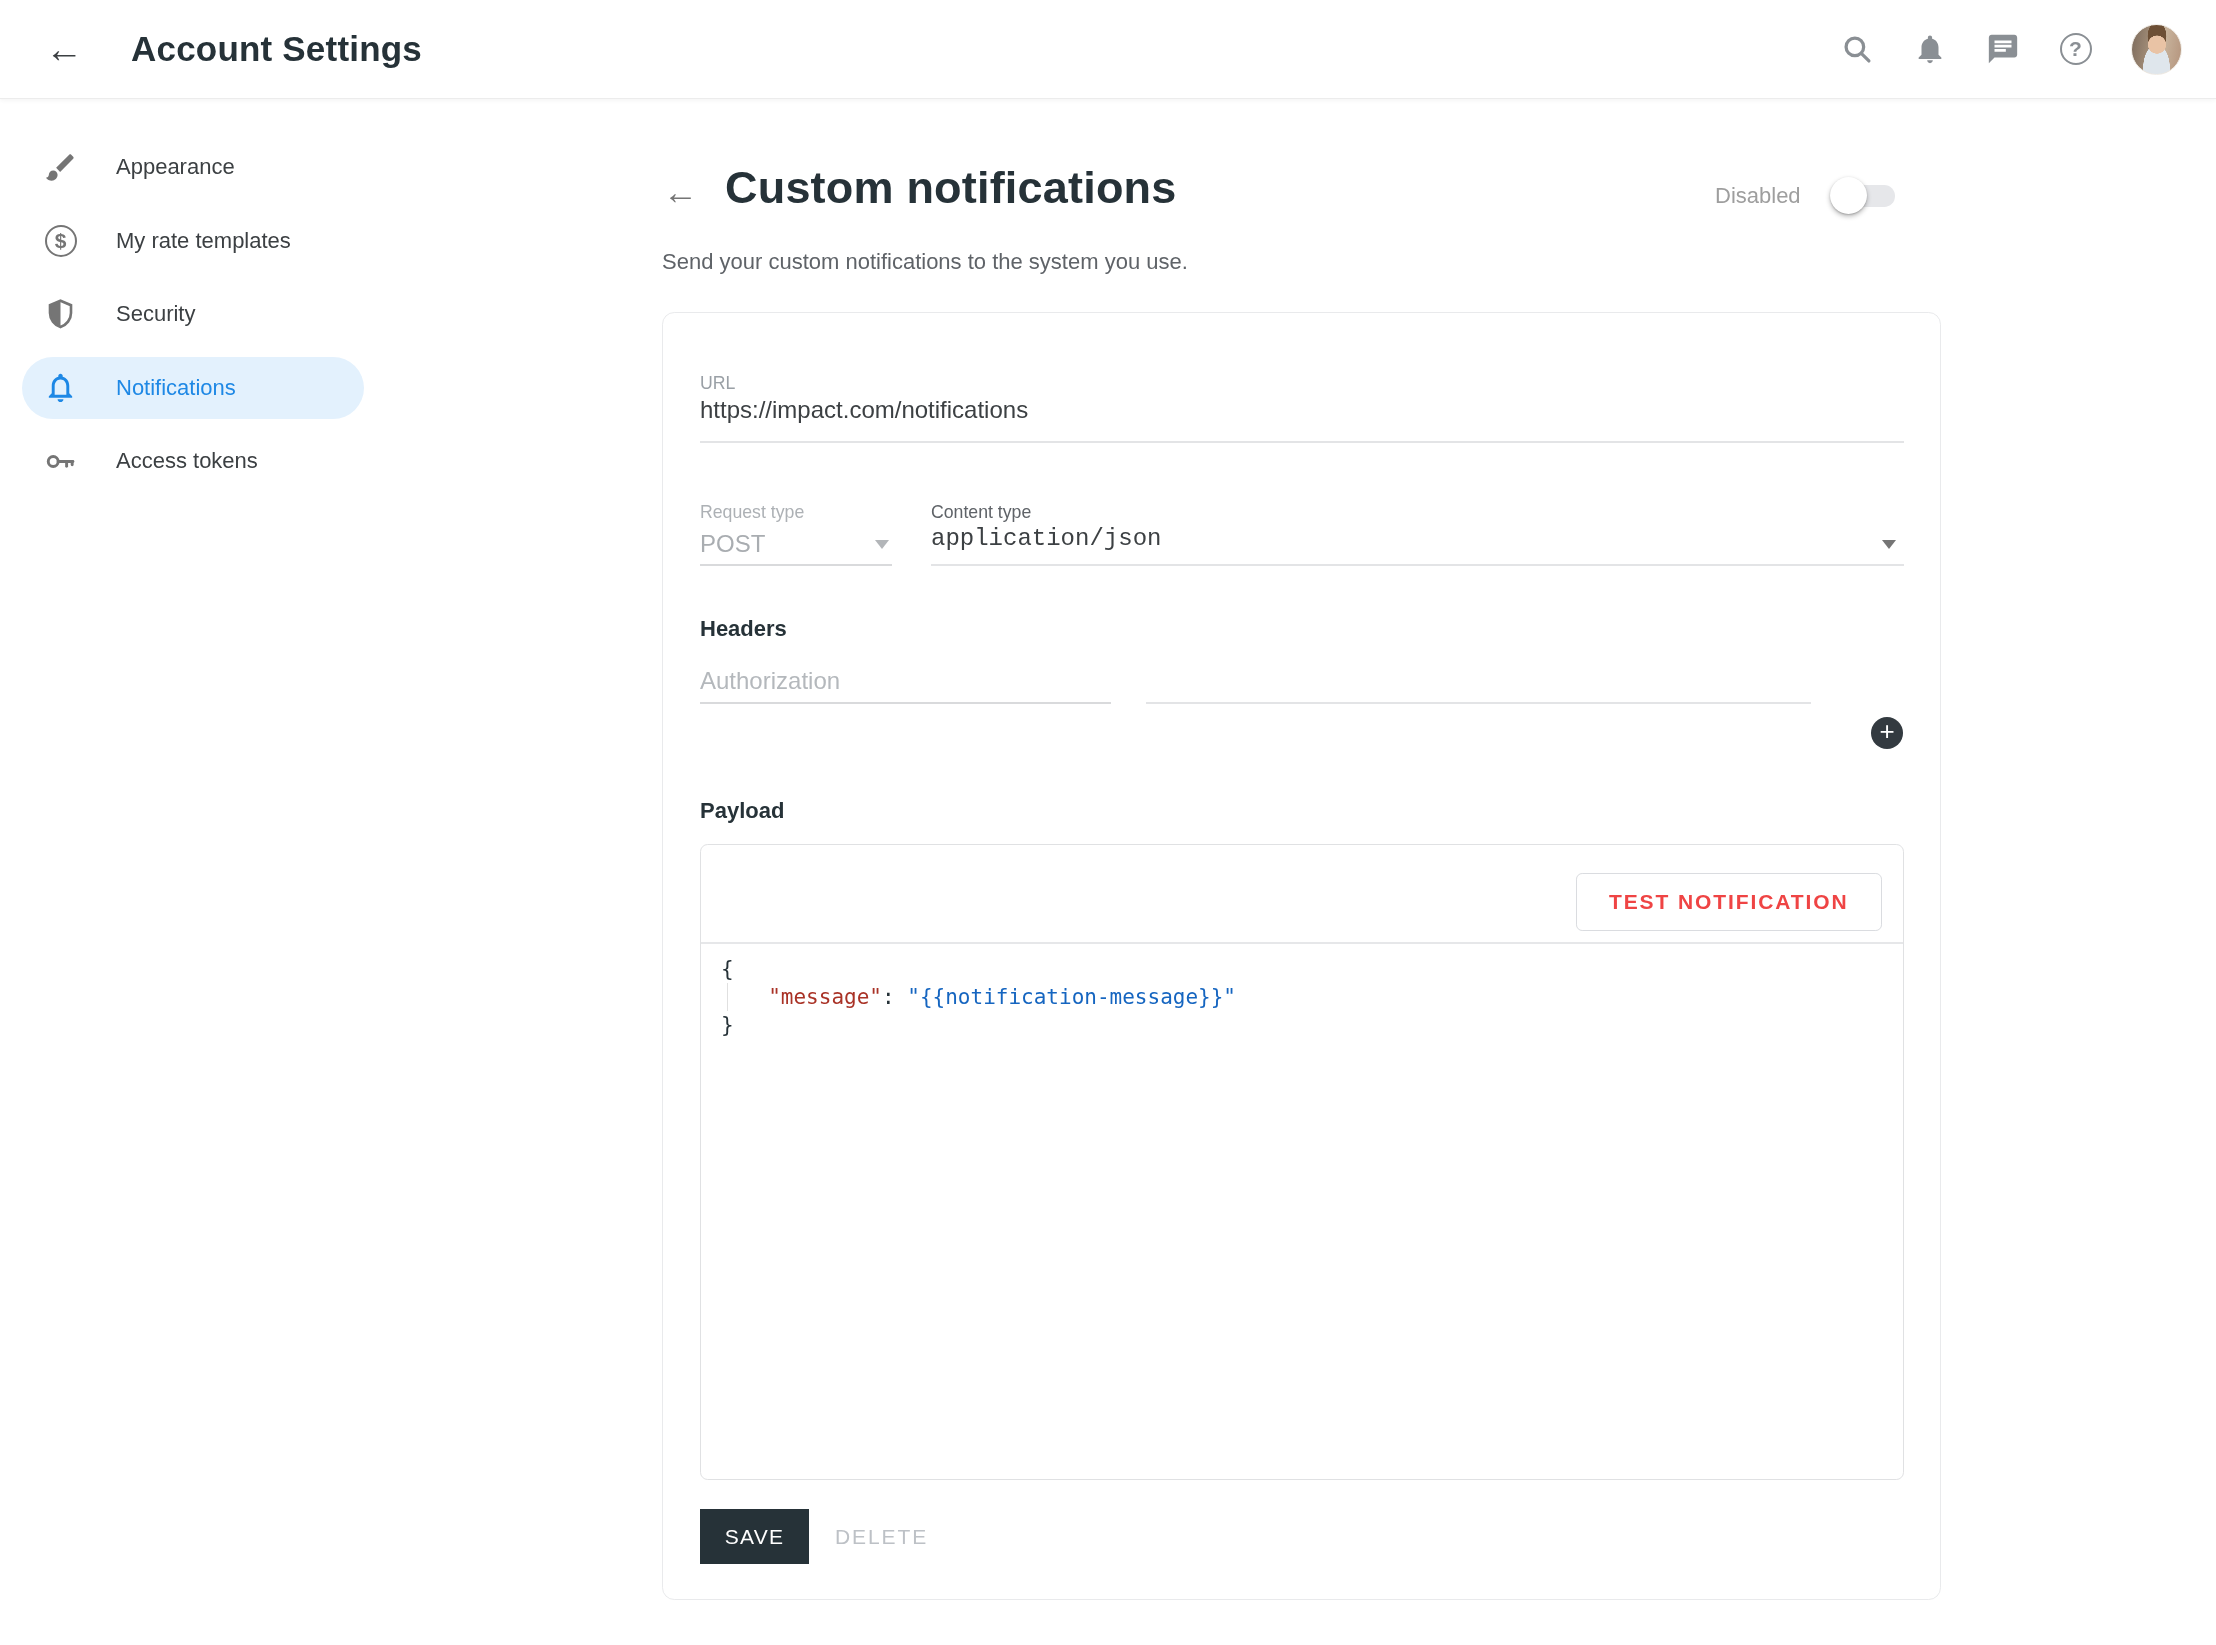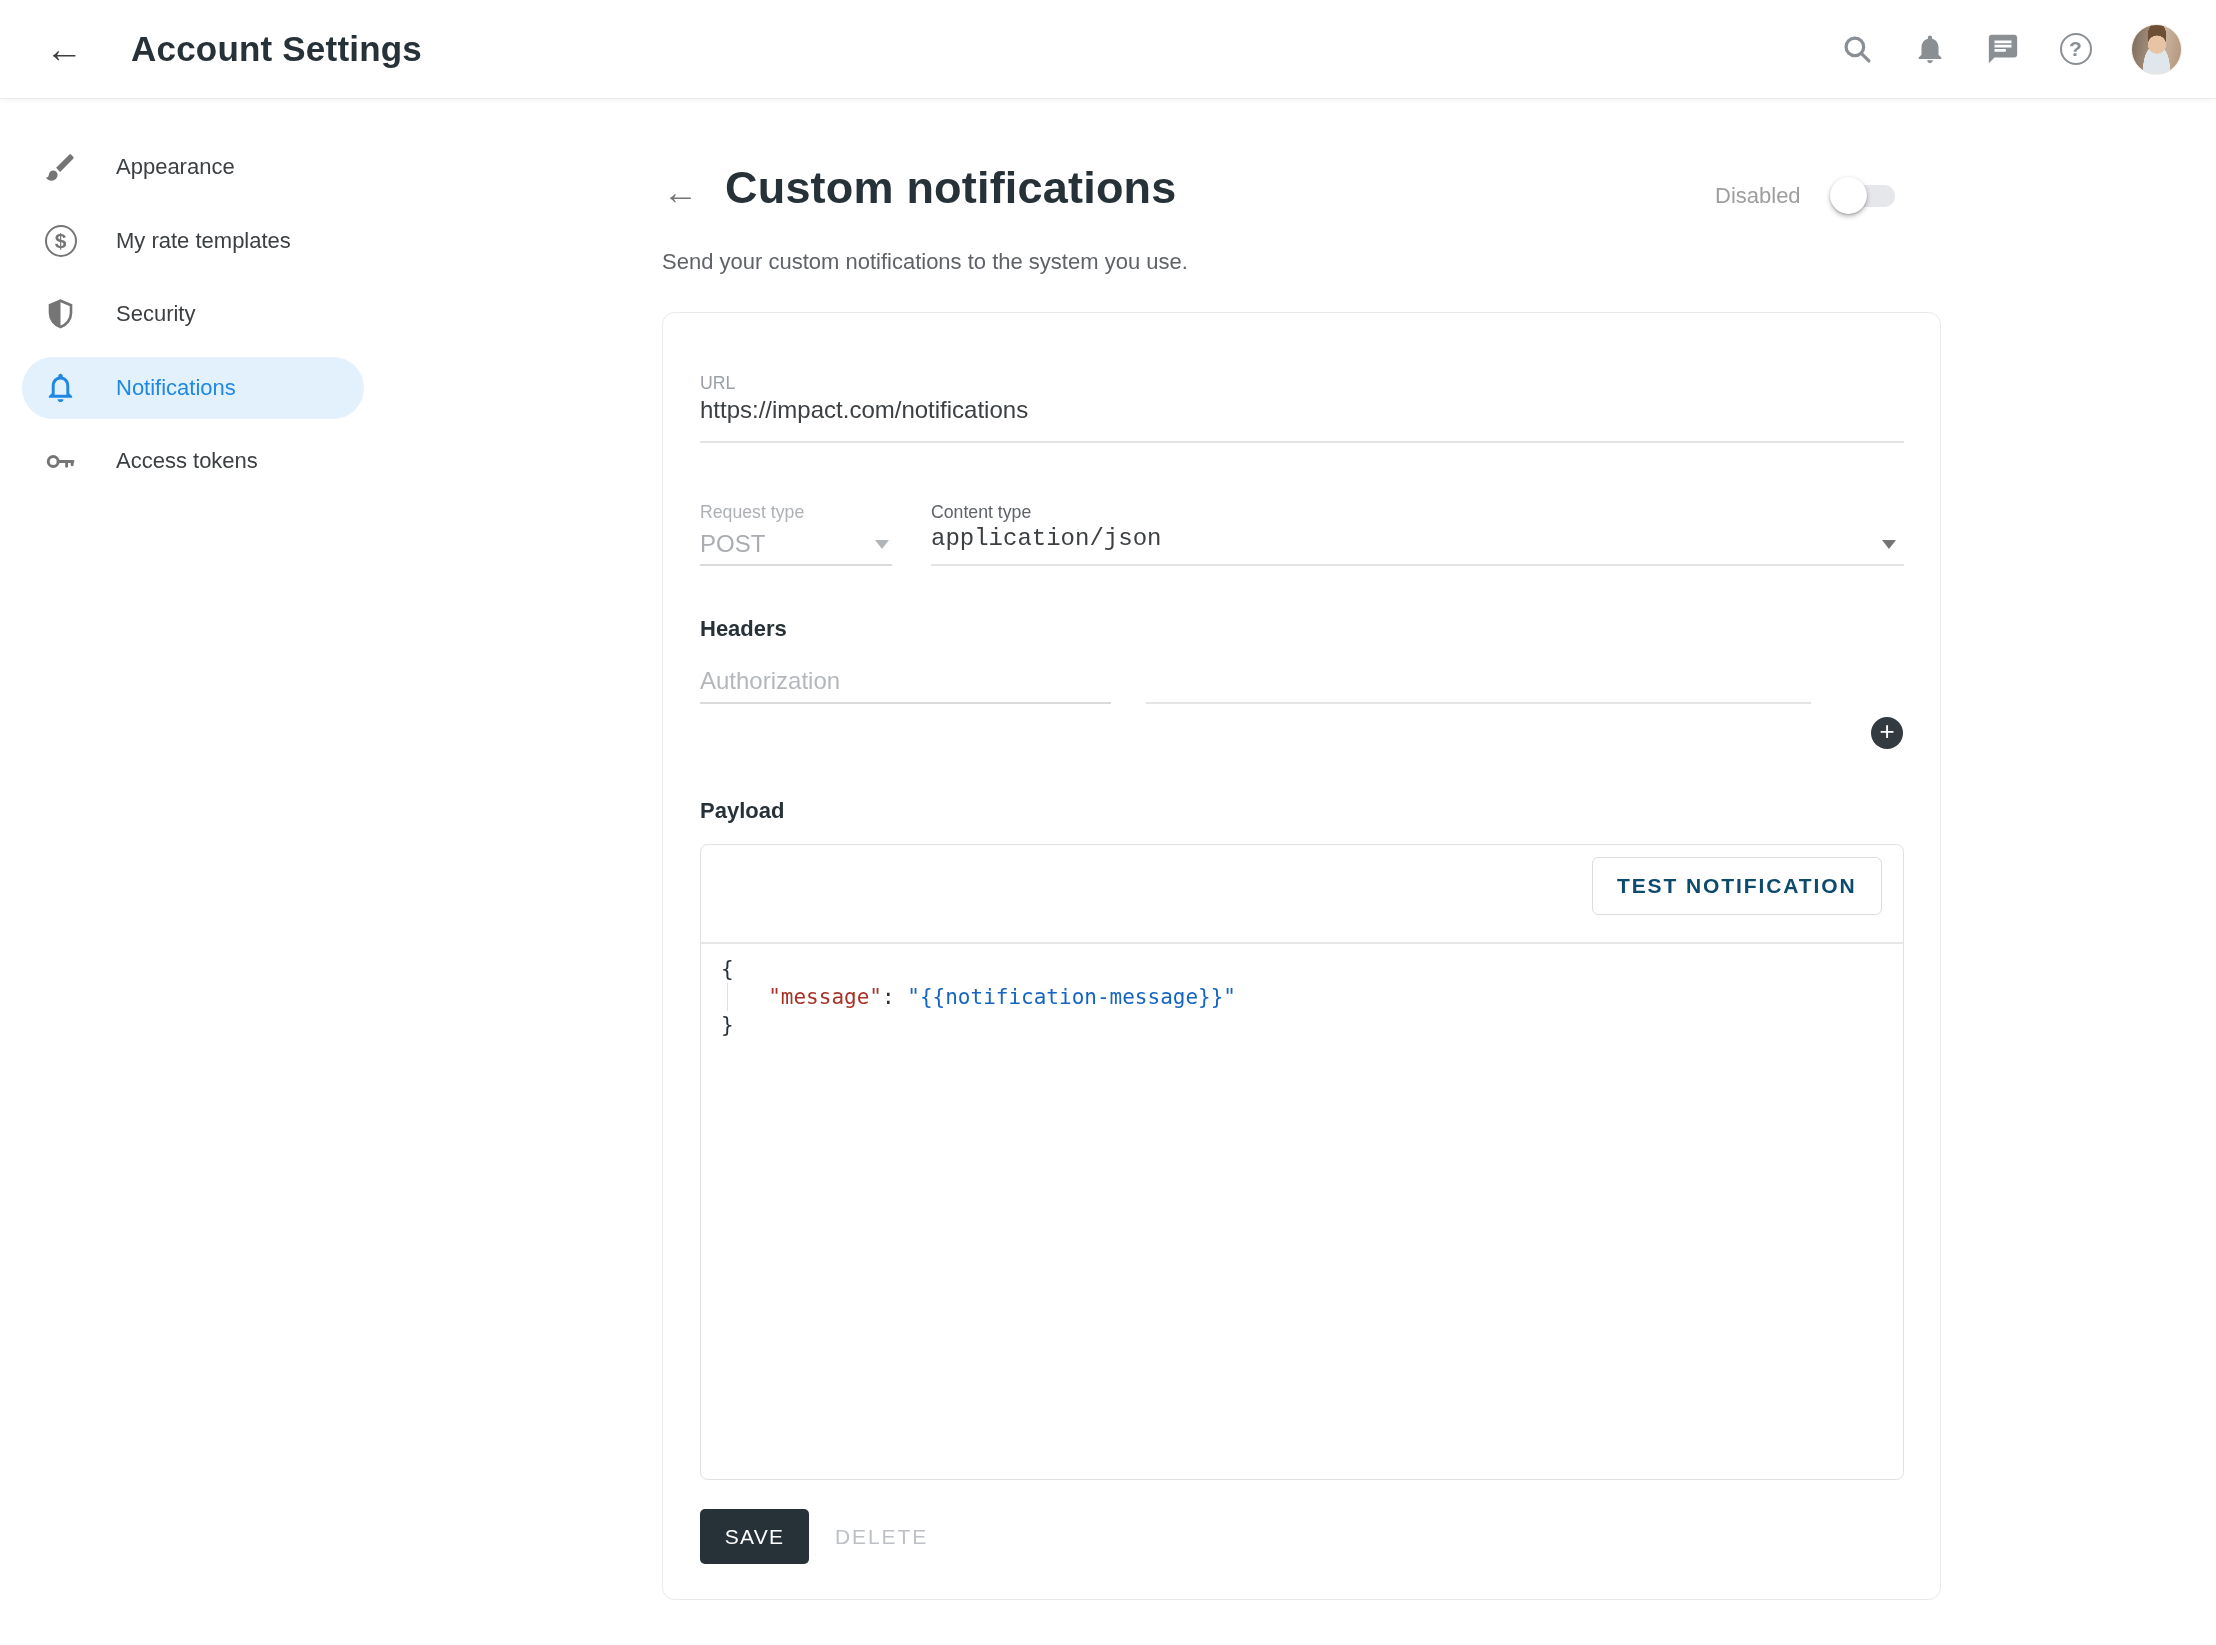--- a/index.html
+++ b/index.html
@@ -68,35 +68,35 @@
   .hdr-input { position:absolute; top:354px; border:none; outline:none; background:transparent;
                font-family:"Liberation Sans", sans-serif; font-size:24px; color:#3c4043; }
   .hdr-input::placeholder { color:#b4b8bc; opacity:1; }
 
   .plus-btn { position:absolute; left:1208px; top:404px; width:32px; height:32px; border-radius:50%;
               background:#333a40; color:#fff; display:flex; align-items:center; justify-content:center;
               font-size:26px; font-weight:400; line-height:1; cursor:pointer; padding-bottom:3.1px; }
 
   .payload-box { position:absolute; left:37px; top:531px; width:1204px; height:636px;
                  border:1.5px solid #e0e1e3; border-radius:7.7px; background:#fff; }
-  .test-btn { position:absolute; right:21.5px; top:12px; height:58px; padding:0 24px;
+  .test-btn { position:absolute; right:21.5px; top:28px; height:58px; padding:0 32px;
               border:1.5px solid #dadce0; border-radius:6.2px; background:#fff; cursor:pointer;
               font-family:"Liberation Sans", sans-serif; font-size:21px; font-weight:700;
-              color:#0c4a6e; letter-spacing:1.9px; }
+              color:#ef4444; letter-spacing:1.9px; }
   .payload-divider { position:absolute; left:0; top:97px; width:100%; height:1.5px; background:#e6e7e9; }
   .code-area { position:absolute; left:0; top:99px; width:100%; height:536px; padding:10.8px 0 0 20px;
                font-family:"DejaVu Sans Mono", monospace; font-size:21px; line-height:28px; color:#263238;
                cursor:text; }
   .code-line { white-space:pre; }
   .code-line.indent { padding-left:40px; border-left:1.5px solid #e0e0e0; margin-left:6.2px; }
   .tok-key { color:#a93226; }
   .tok-val { color:#1565c0; }
 
   .save-btn { position:absolute; left:37px; top:1196px; width:109px; height:55px; background:#263238;
-              border:none; border-radius:5px; color:#fff; font-family:"Liberation Sans", sans-serif;
+              border:none; border-radius:0; color:#fff; font-family:"Liberation Sans", sans-serif;
               font-size:21px; font-weight:500; letter-spacing:1.2px; cursor:pointer; }
   .delete-btn { position:absolute; left:172px; top:1196px; height:55px; background:none; border:none;
                 color:#bdc1c6; font-family:"Liberation Sans", sans-serif; font-size:21px; font-weight:500;
                 letter-spacing:1.9px; cursor:pointer; }
 </style>
 </head>
 <body>
 
 <div class="page">
 

